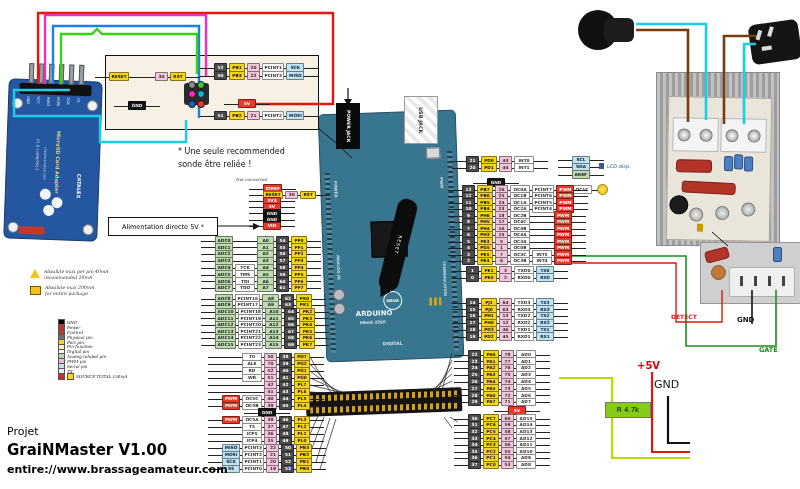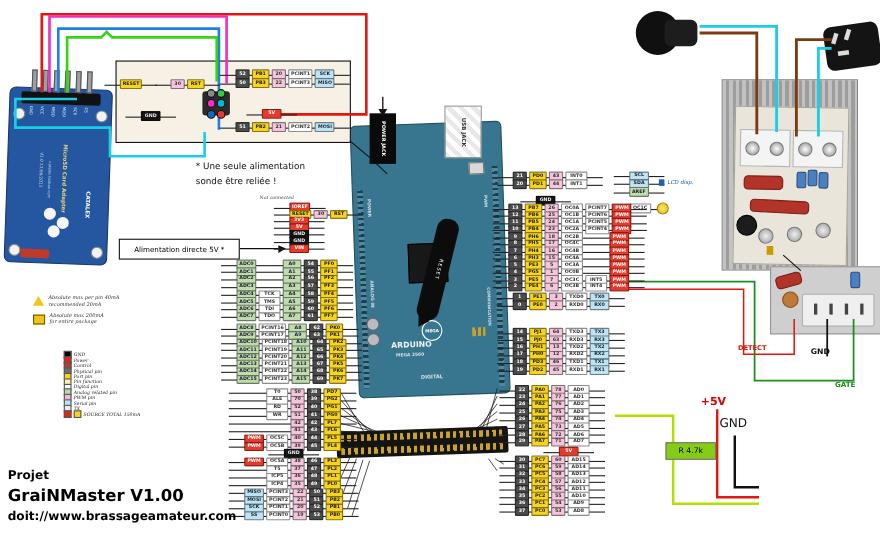--- a/index.html
+++ b/index.html
@@ -267,21 +267,21 @@
         <div class="cpin" style="left:52px"></div>
     </div>
   </div>
 
 
   <div class="whitebox" style="left:108px;top:217px;width:108px;height:17px;font-size:6.5px;border-width:1px">
     <span>Alimentation directe 5V *</span>
   </div>
 
   <div class="t" style="left:178px;top:146px;font-size:8px;color:#111;line-height:1.6">
-    <div>* Une seule alimentation</div>
+    <div>* Une seule recommended</div>
     <div>sonde être reliée !</div>
   </div>
 
   <div class="t" style="left:236px;top:177px;font:italic 4.2px 'DejaVu Serif',serif;color:#444">Not connected</div>
 
   <div class="t" style="left:599px;top:163px;width:5px;height:6px;background:#2a5db0"></div>
   <div class="t" style="left:607px;top:163px;font:italic 5px 'DejaVu Sans',sans-serif;color:#2a5db0">LCD disp.</div>
   <div class="t" style="left:597px;top:184px;width:9px;height:9px;border-radius:50%;background:radial-gradient(#ffec6e,#e8b400);border:1px solid #a67c00"></div>
 
   <div class="t" style="left:671px;top:313px;font-size:6px;font-weight:700;color:#e3170d">DETECT</div>
@@ -357,23 +357,23 @@
         <div class="lg-lb">TX</div>
       </div>
       <div class="lg-row">
         <div class="lg-sw" style="background: rgb(227, 36, 29);"></div>
         <div class="lg-sw" style="background: rgb(247, 212, 31);"></div>
         <div class="lg-lb">SOURCE TOTAL 150mA</div>
       </div>
     </div>
 
   <div class="t" style="left:7px;top:424px;color:#000;line-height:1.45">
-    <div style="font-size:11px;font-weight:700">Projet</div>
+    <div style="font-size:11px;font-weight:400">Projet</div>
     <div style="font-size:15px;font-weight:700">GraiNMaster V1.00</div>
-    <div style="font-size:11px;font-weight:600">doit://www.brassageamateur.com</div>
+    <div style="font-size:11px;font-weight:600">entire://www.brassageamateur.com</div>
   </div>
 
   <div id="pins">
       <div class="pin-row" style="left: 263px; top: 185.5px;">
         <span class="pin-box c-r">IOREF</span>
       </div>
       <div class="pin-row" style="left: 263px; top: 191.7px;">
         <span class="pin-box c-y">RESET</span>
         <span class="pin-box c-k">30</span>
         <span class="pin-box c-y">RST</span>

